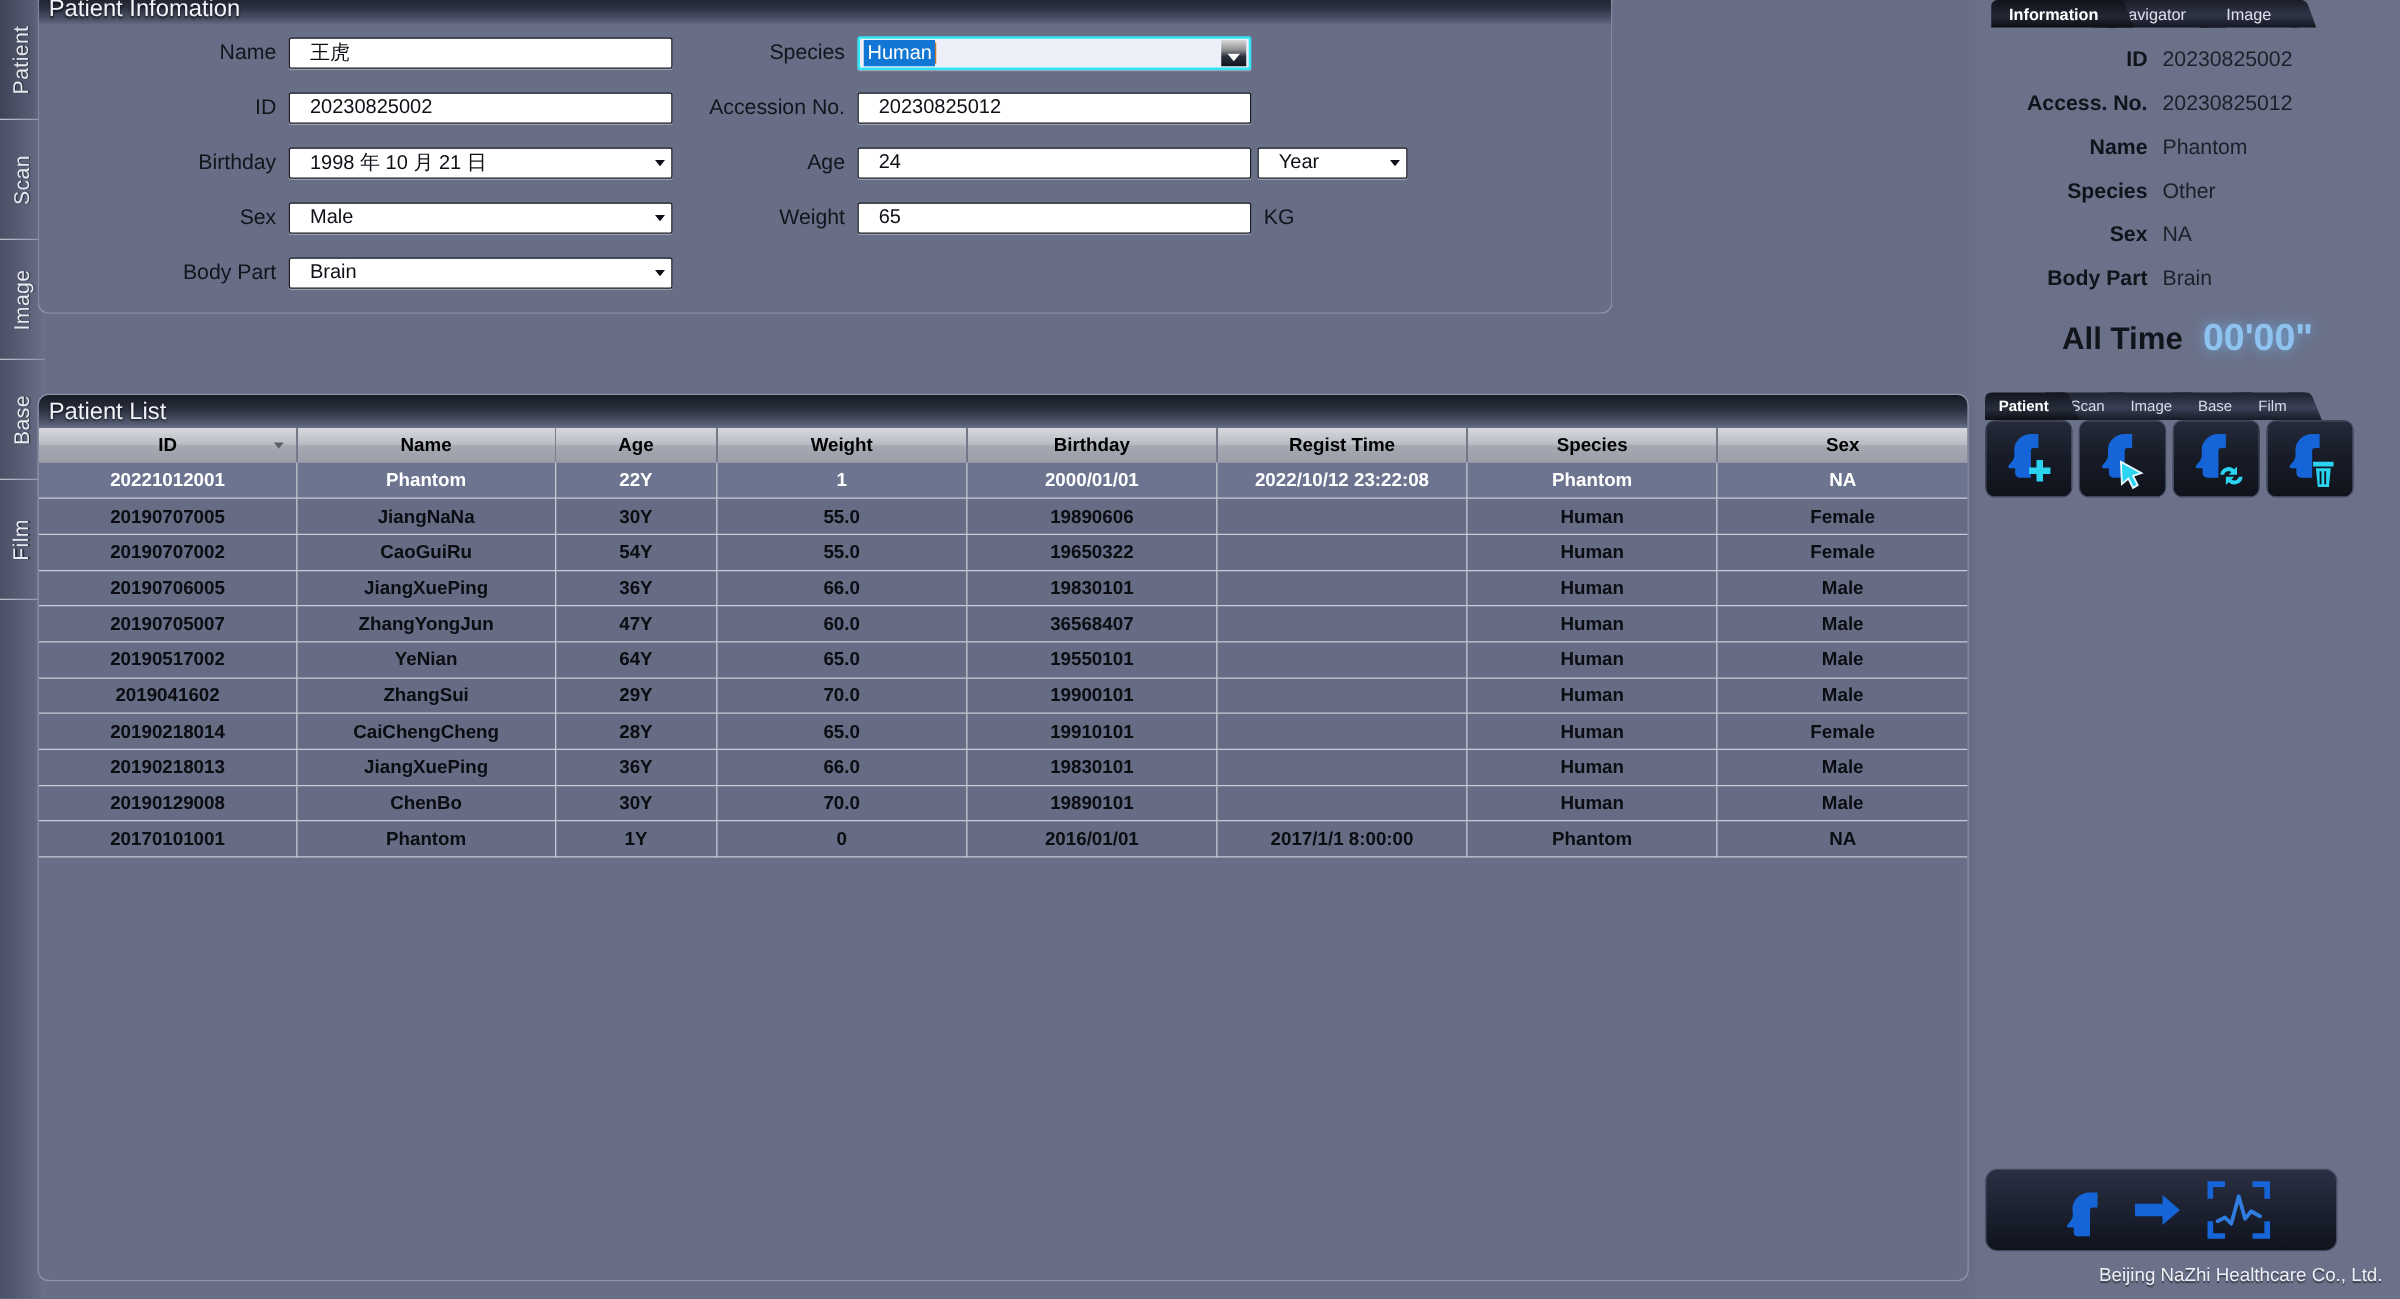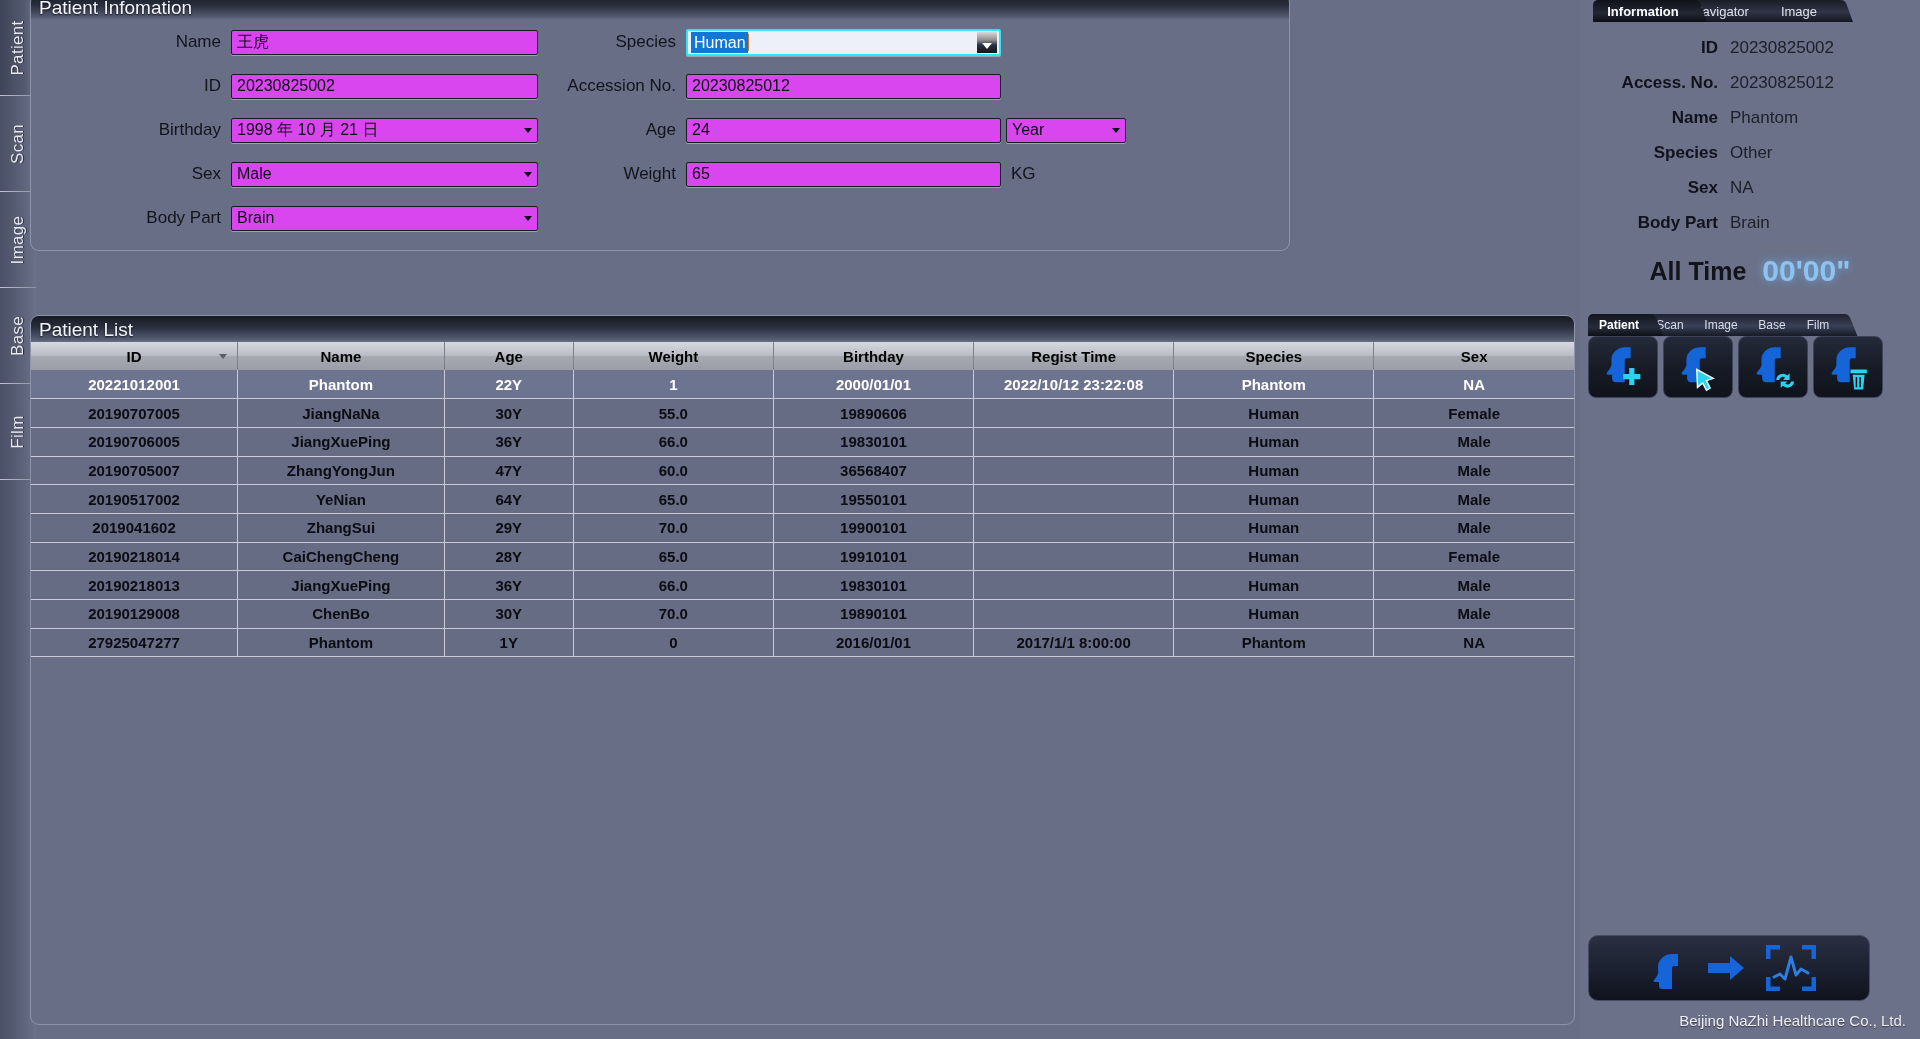--- a/index.html
+++ b/index.html
@@ -68,25 +68,25 @@
   .flabel {
     color: #12151c; font-size: 17px; text-align: right;
     padding-right: 10px; white-space: nowrap;
   }
   .col-left .flabel { width: 200px; }
   .col-right .flabel { width: 145px; }
 
   .field {
     position: relative;
     height: 25px;
-    background: #d946ef;
+    background: #ffffff;
     border: 1px solid #1a1d25;
     border-radius: 2px;
     display: flex; align-items: center;
-    padding: 0 5px;
+    padding: 0 16px;
     font-size: 16px; color: #0d1016;
     box-shadow: 0 1px 0 rgba(255,255,255,.35);
   }
   .field.w300 { width: 307px; }
   .field.w315 { width: 315px; }
 
   .combo { padding-right: 18px; }
   .combo .arrow {
     position: absolute; right: 5px; top: 50%; margin-top: -2px;
     width: 0; height: 0;
@@ -367,20 +367,30 @@
             <td>20190707005</td>
             <td>JiangNaNa</td>
             <td>30Y</td>
             <td>55.0</td>
             <td>19890606</td>
             <td></td>
             <td>Human</td>
             <td>Female</td>
           </tr>
           <tr class="">
+            <td>20190707002</td>
+            <td>CaoGuiRu</td>
+            <td>54Y</td>
+            <td>55.0</td>
+            <td>19650322</td>
+            <td></td>
+            <td>Human</td>
+            <td>Female</td>
+          </tr>
+          <tr class="">
             <td>20190706005</td>
             <td>JiangXuePing</td>
             <td>36Y</td>
             <td>66.0</td>
             <td>19830101</td>
             <td></td>
             <td>Human</td>
             <td>Male</td>
           </tr>
           <tr class="">
@@ -437,21 +447,21 @@
             <td>20190129008</td>
             <td>ChenBo</td>
             <td>30Y</td>
             <td>70.0</td>
             <td>19890101</td>
             <td></td>
             <td>Human</td>
             <td>Male</td>
           </tr>
           <tr class="">
-            <td>27925047277</td>
+            <td>20170101001</td>
             <td>Phantom</td>
             <td>1Y</td>
             <td>0</td>
             <td>2016/01/01</td>
             <td>2017/1/1 8:00:00</td>
             <td>Phantom</td>
             <td>NA</td>
           </tr>
         </tbody>
     </table>

